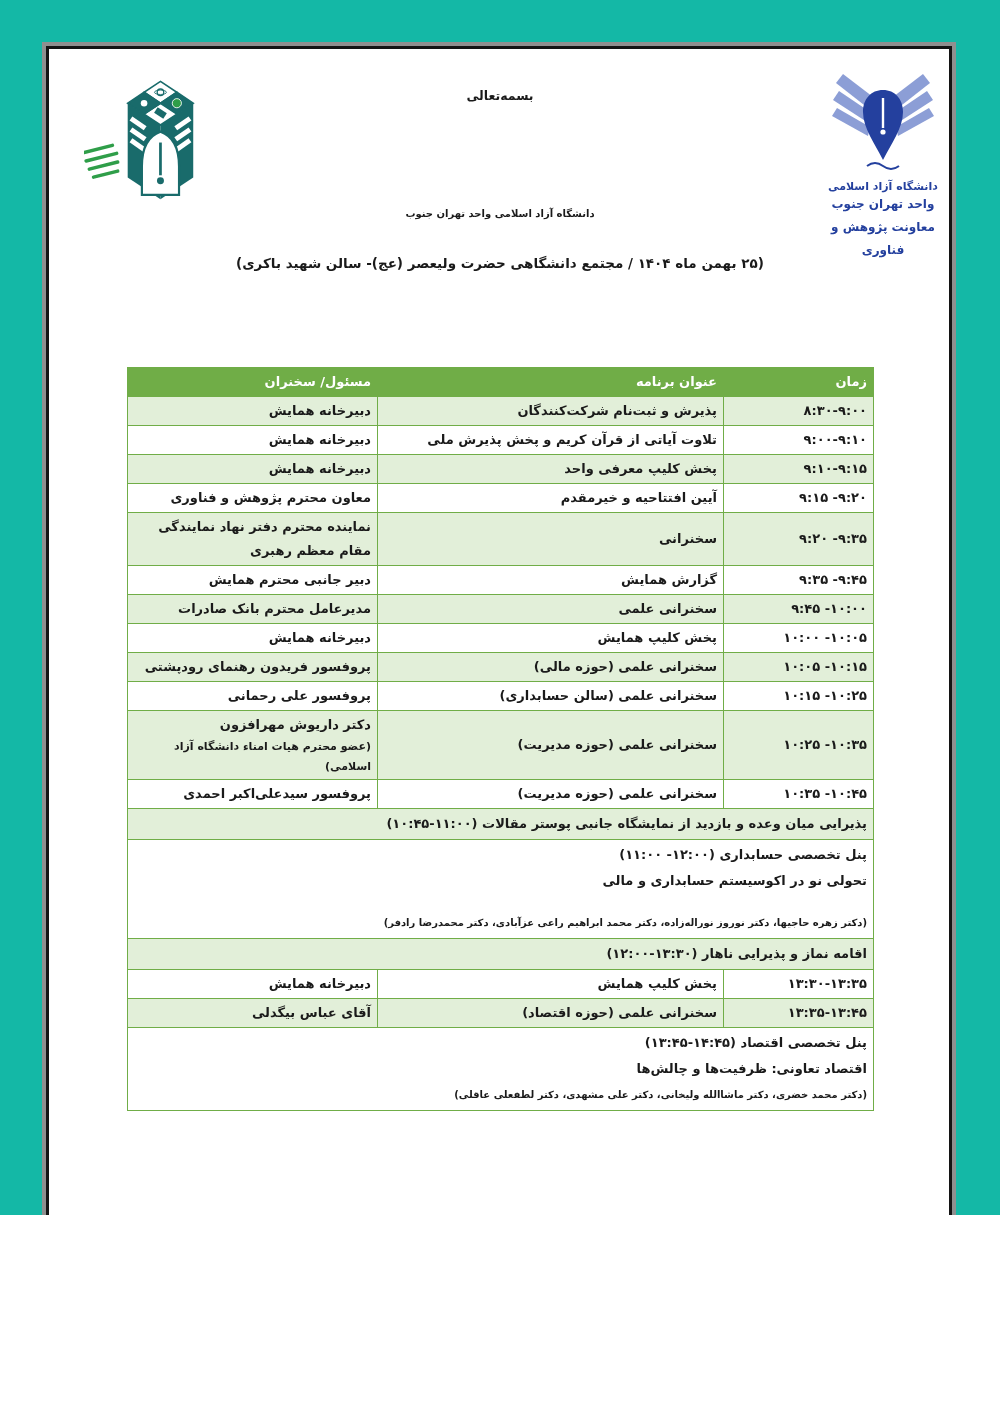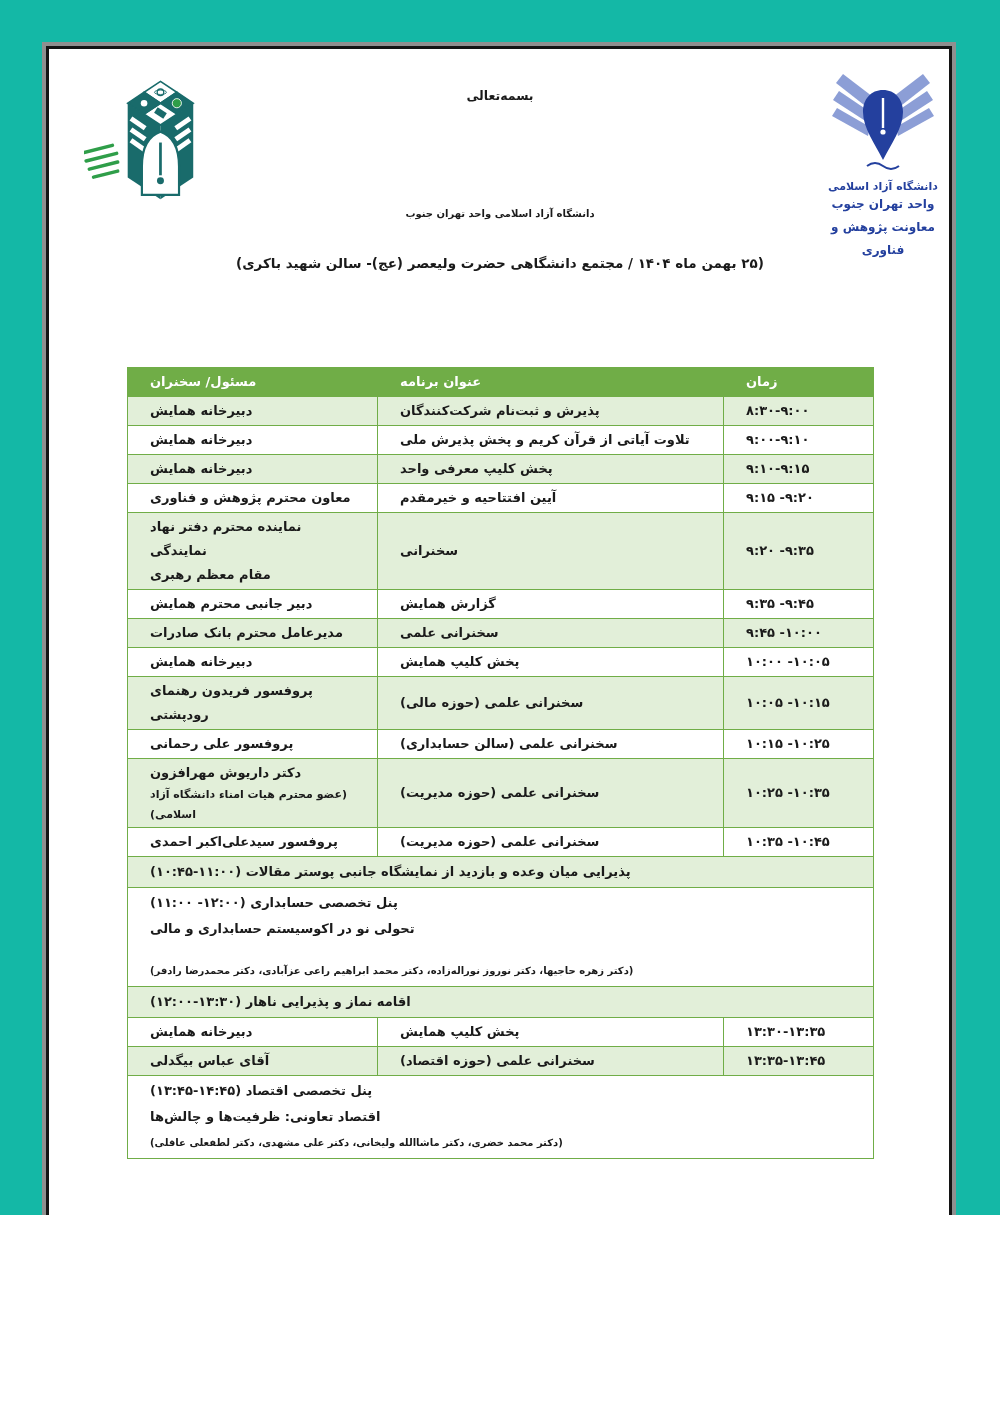--- a/index.html
+++ b/index.html
@@ -15,22 +15,22 @@
   .title2{position:absolute;left:0;right:0;top:208px;text-align:center;
           font-size:10px;font-weight:700;}
   .venue{position:absolute;left:0;right:0;top:243px;text-align:center;
          font-size:13.5px;font-weight:700;margin-top:12px;}
   .logo-left{position:absolute;left:84px;top:74px;width:142px;height:160px;}
   .logo-right{position:absolute;left:808px;top:66px;width:150px;height:190px;text-align:center;}
   .logo-right .cap0{font-size:11px;color:#24409E;font-weight:700;margin-top:-2px;}
   .logo-right .cap{font-size:12px;color:#24409E;font-weight:700;line-height:1.9;}
   table.schedule{position:absolute;left:127px;top:367px;width:746px;border-collapse:collapse;
                  table-layout:fixed;direction:rtl;}
-  table.schedule th,table.schedule td{border:1px solid #70AD47;text-align:left;
-                 font-weight:700;font-size:13px;padding:2px 22px;line-height:24px;vertical-align:middle;}
+  table.schedule th,table.schedule td{border:1px solid #70AD47;text-align:right;
+                 font-weight:700;font-size:13px;padding:2px 6px;line-height:24px;vertical-align:middle;}
   table.schedule th{background:#70AD47;color:#ffffff;height:24px;font-size:13px;}
   table.schedule td{background:#ffffff;height:23px;}
   tr.band td{background:#E2EFD9;}
   td .sub{font-size:11px;line-height:20px;font-weight:700;}
   td.merged{padding:4px 8px;}
   .mline{line-height:26px;}
   .mline.small{font-size:10px;}
   .mline.gap{margin-top:16px;}
   .ltr{direction:ltr;unicode-bidi:isolate;display:inline-block;}
 </style>

